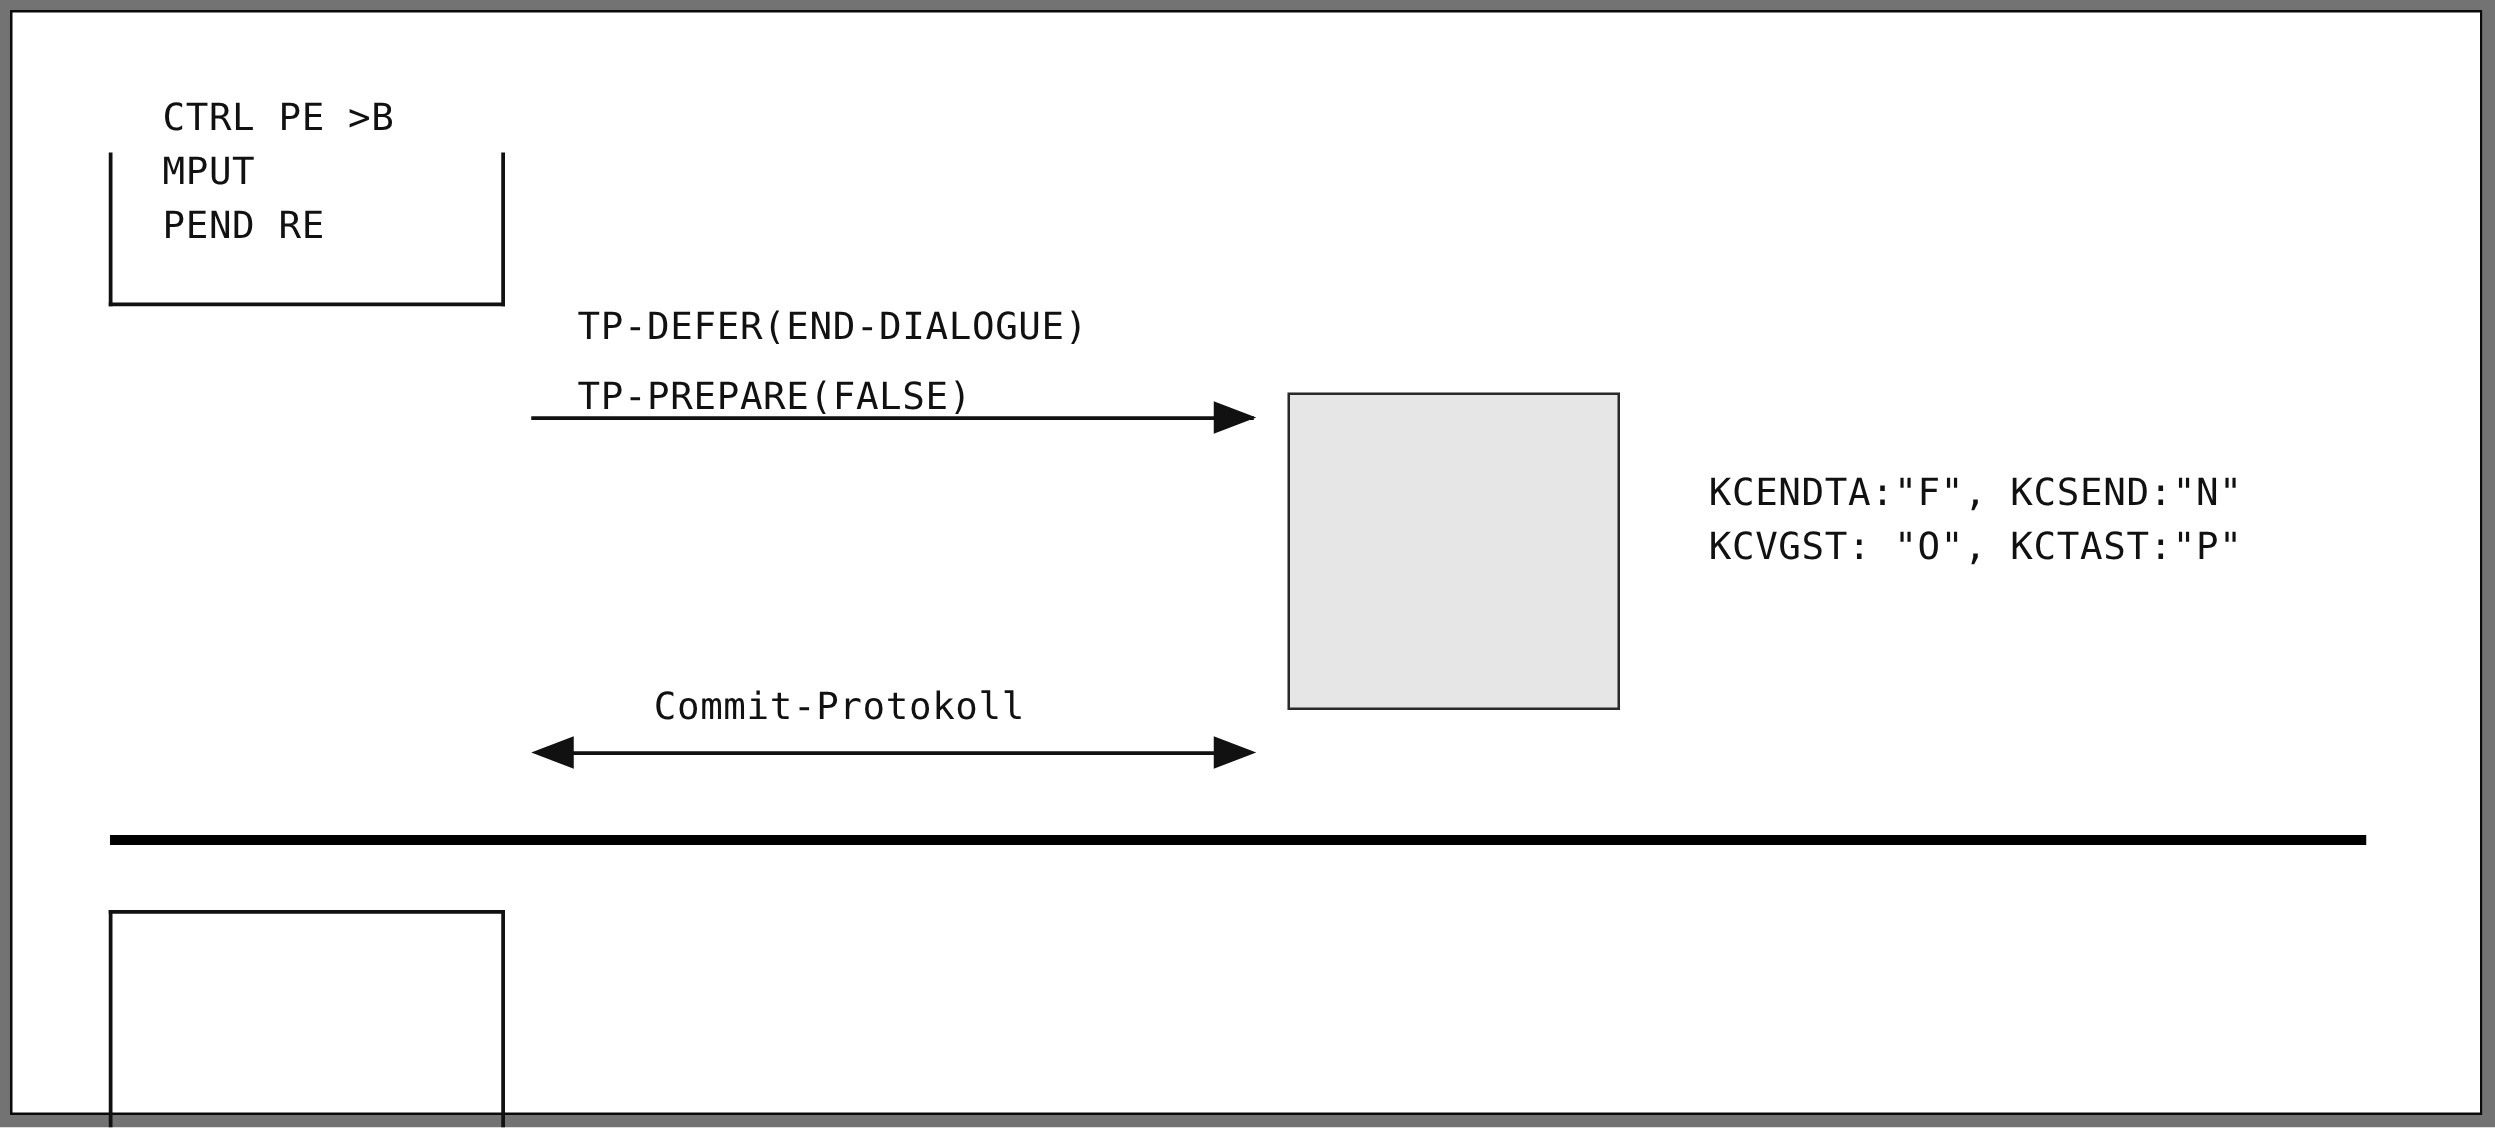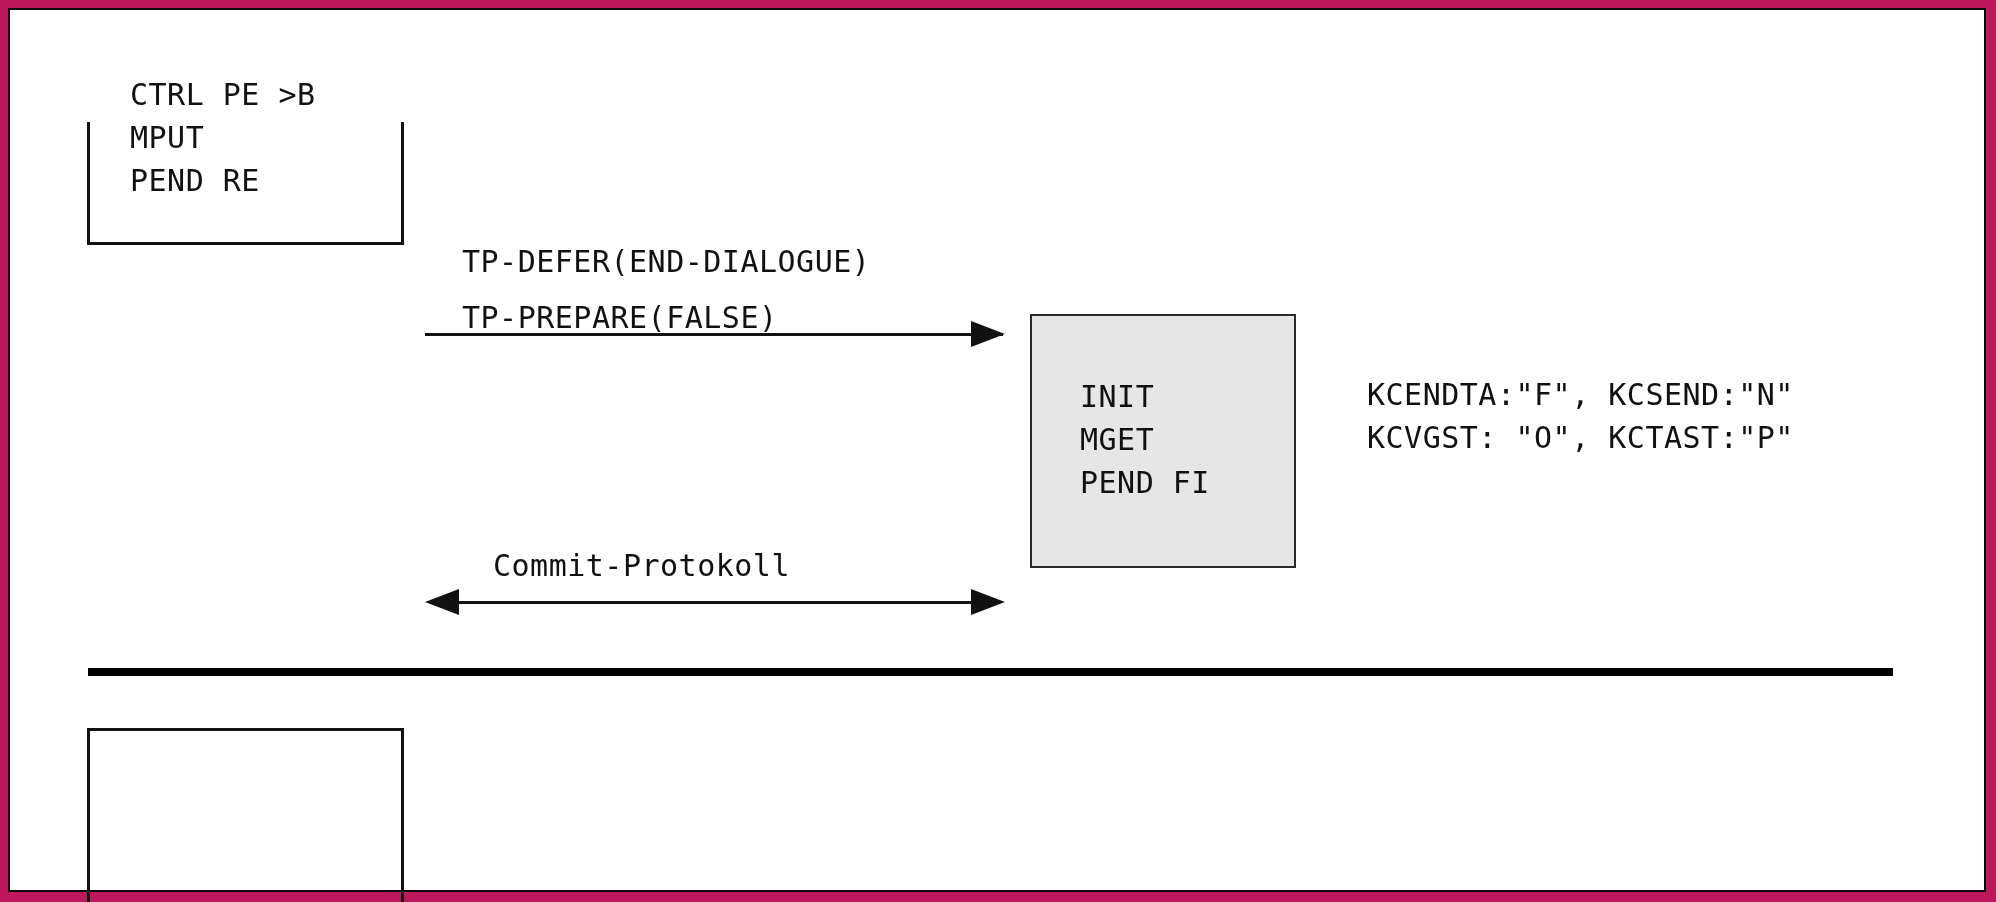--- a/index.html
+++ b/index.html
@@ -9,21 +9,21 @@
     background: #ffffff;
   }
   body {
     font-family: "DejaVu Sans Mono", "Liberation Mono", monospace;
   }
 
   #canvas {
     position: relative;
     width: 1996px;
     height: 902px;
-    background: #be185d;
+    background: #737373;
     overflow: hidden;
   }
 
   
   .page-frame {
     position: absolute;
     left: 8px;
     top: 8px;
     width: 1978px;
     height: 884px;
@@ -142,21 +142,21 @@
   .arrow-1 { left: 425px; top: 333px; width: 578px; }
   .arrow-1 .arrow-line { width: 578px; }
   .arrow-1 .arrow-head.right { left: 546px; }
   .label-1 { left: 462px; top: 234px; }
 
   
   .arrow-2 { left: 425px; top: 601px; width: 578px; }
   .arrow-2 .arrow-line { left: 28px; width: 522px; }
   .arrow-2 .arrow-head.right { left: 546px; }
   .arrow-2 .arrow-head.left  { left: 0px; }
-  .label-2 { left: 493px; top: 538px; text-align: center; }
+  .label-2 { left: 523px; top: 538px; text-align: center; }
 
   
   .heavy-rule {
     position: absolute;
     left: 88px;
     top: 668px;
     width: 1805px;
     height: 8px;
     background: #000000;
   }
@@ -174,23 +174,20 @@
 PEND RE</div>
 
   <div class="arrow-label label-1">TP-DEFER(END-DIALOGUE)
 TP-PREPARE(FALSE)</div>
   <div class="arrow-row arrow-1">
     <div class="arrow-line"></div>
     <div class="arrow-head right"></div>
   </div>
 
   <div class="box-shaded"></div>
-  <div class="code-text box-shaded-text">INIT
-MGET
-PEND FI</div>
 
   <div class="code-text kdcs-text">KCENDTA:"F", KCSEND:"N"
 KCVGST: "O", KCTAST:"P"</div>
 
   <div class="arrow-label label-2">Commit-Protokoll</div>
   <div class="arrow-row arrow-2">
     <div class="arrow-line"></div>
     <div class="arrow-head left"></div>
     <div class="arrow-head right"></div>
   </div>

